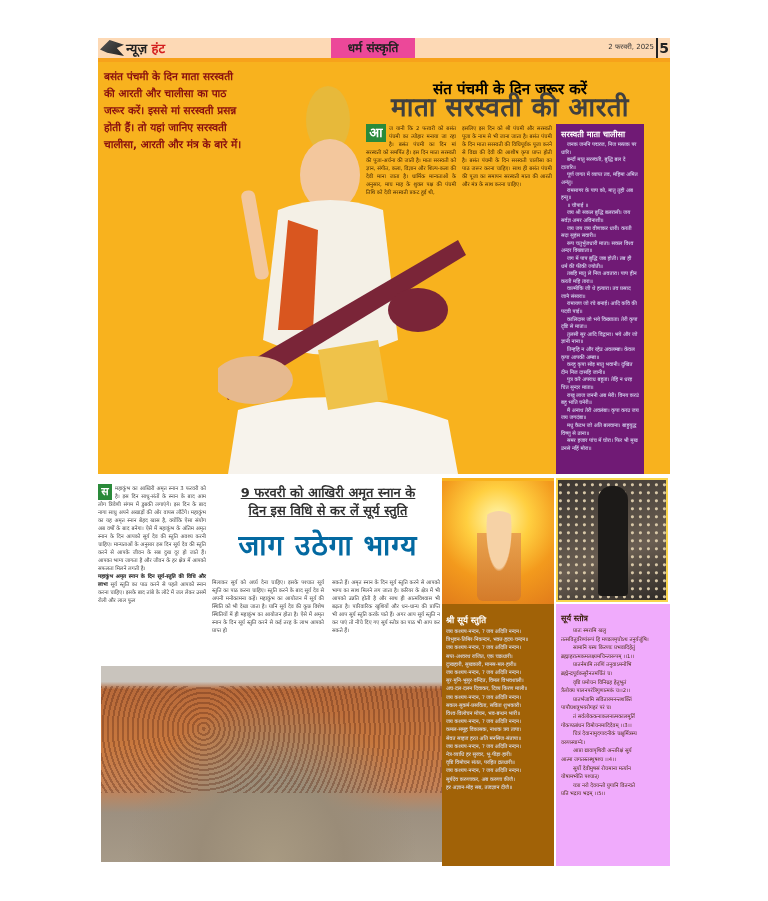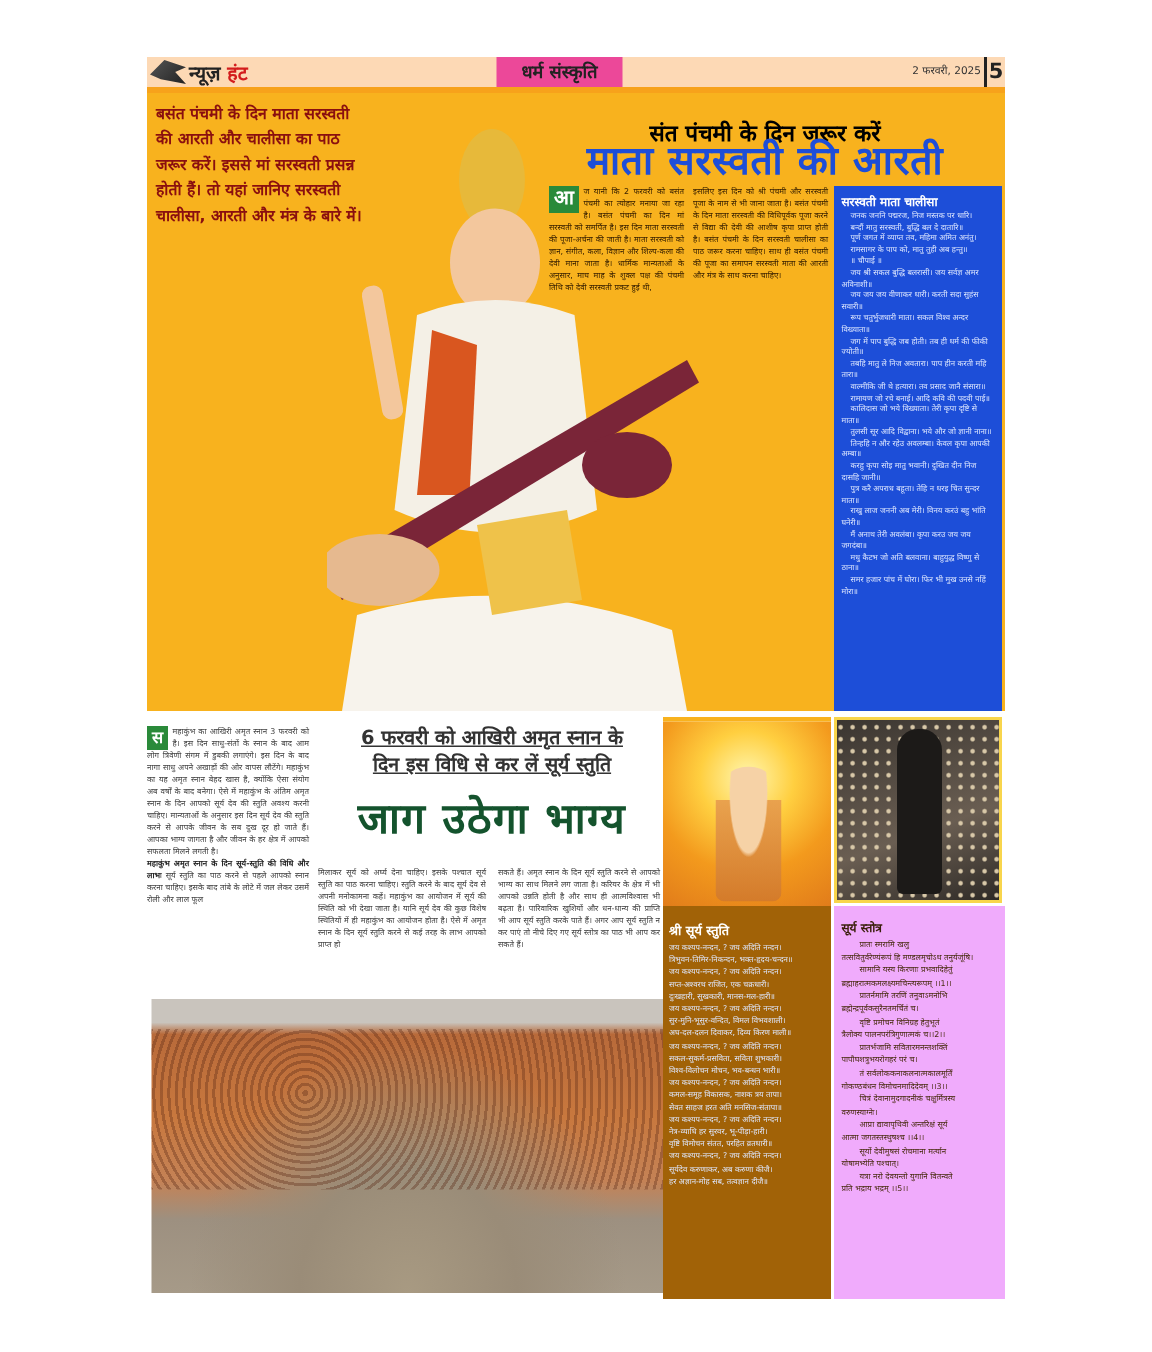--- a/index.html
+++ b/index.html
@@ -13,32 +13,32 @@
   .logo-text{font-size:13px;font-weight:bold;color:#222;}
   .logo-text .red{color:#d31d1d;}
   .section{position:absolute;left:233px;top:0;width:84px;height:20px;background:#ec4899;text-align:center;font-size:12px;font-weight:bold;line-height:20px;color:#222;}
   .date{position:absolute;right:16px;top:4px;font-size:7px;color:#333;}
   .pno{position:absolute;right:0;top:0;width:12px;height:20px;font-size:14px;font-weight:bold;line-height:20px;text-align:center;border-left:2px solid #222;color:#222;}
   
   .top{position:absolute;left:0;top:24px;width:572px;height:412px;background:#f8b21e;overflow:hidden;}
   .teaser{position:absolute;left:6px;top:6px;width:138px;font-size:10.5px;font-weight:bold;color:#8a0f0f;line-height:17px;}
   .goddess{position:absolute;left:120px;top:18px;width:250px;height:394px;}
   .kicker{position:absolute;left:262px;top:16px;width:300px;text-align:center;font-size:15px;font-weight:bold;color:#000000;}
-  .headline{position:absolute;left:262px;top:26px;width:300px;text-align:center;font-size:26px;font-weight:bold;color:#1d4ed8;letter-spacing:0.5px;}
+  .headline{position:absolute;left:262px;top:26px;width:300px;text-align:center;font-size:26px;font-weight:bold;color:#404040;letter-spacing:0.5px;}
   .body-top{position:absolute;top:62px;width:90px;font-size:5.3px;line-height:8px;color:#3a2200;text-align:justify;}
   .dropcap{float:left;width:20px;height:18px;background:#2a8a3a;color:#fff;font-size:13px;font-weight:bold;text-align:center;line-height:18px;margin:0 3px 0 0;}
-  .chalisa{position:absolute;left:458px;top:62px;width:112px;height:350px;background:#1d4ed8;color:#fff;padding:4px 5px;box-sizing:border-box;overflow:hidden;}
+  .chalisa{position:absolute;left:458px;top:62px;width:88px;height:350px;background:#701a75;color:#fff;padding:4px 5px;box-sizing:border-box;overflow:hidden;}
   .chalisa h3{margin:0 0 2px 0;font-size:8px;font-weight:bold;color:#fff;}
   .chalisa p{margin:0;font-size:5.2px;line-height:7.6px;color:#dfe8ff;text-indent:6px;}
   
   .lower-body{position:absolute;font-size:5.3px;line-height:8px;color:#444;text-align:justify;}
   .dropcap2{float:left;width:14px;height:16px;background:#2a8a3a;color:#fff;font-size:11px;font-weight:bold;text-align:center;line-height:16px;margin:0 3px 0 0;}
   .subhead{font-weight:bold;color:#222;}
   .kicker2{position:absolute;left:112px;top:446px;width:236px;text-align:center;font-size:13px;font-weight:bold;color:#333;line-height:18px;text-decoration:underline;}
-  .headline2{position:absolute;left:112px;top:487px;width:236px;text-align:center;font-size:28px;font-weight:bold;color:#14532d;letter-spacing:1px;}
+  .headline2{position:absolute;left:112px;top:487px;width:236px;text-align:center;font-size:28px;font-weight:bold;color:#0369a1;letter-spacing:1px;}
   .photo-crowd{position:absolute;left:3px;top:628px;width:342px;height:196px;background:
      radial-gradient(ellipse at 50% 100%,#a89a82 0%,#9a8c78 30%,transparent 60%),
      linear-gradient(180deg,#c9c4bd 0%,#c9c4bd 8%,#b86a3a 12%,#c8783e 40%,#c48256 62%,#9d9080 75%,#a69a88 100%);}
   .photo-crowd::before{content:"";position:absolute;inset:10% 0 35% 0;background:repeating-radial-gradient(circle at 30% 40%,rgba(90,40,20,.35) 0 2px,transparent 2px 5px);}
   
   .photo-surya{position:absolute;left:344px;top:440px;width:112px;height:126px;background:radial-gradient(circle at 50% 30%,#fff7b0 0%,#ffcf40 30%,#f39a1d 60%,#e07a1a 100%);border-top:3px solid #f8b21e;}
   .surya-figure{position:absolute;left:35px;top:30px;width:44px;height:90px;background:radial-gradient(ellipse at 50% 20%,#f6d2a6 0 12px,transparent 13px),linear-gradient(180deg,transparent 25%,#e9a24e 25%,#d47b2a 100%);border-radius:22px 22px 6px 6px;}
   .photo-arghya{position:absolute;left:458px;top:440px;width:112px;height:124px;background:radial-gradient(circle at 30% 60%,#d8c8a8 0 1px,transparent 2px) 0 0/8px 8px,linear-gradient(160deg,#3a3530,#6a5e52 60%,#2e2a26);border:2px solid #f8d54c;box-sizing:border-box;}
   .arghya-arms{position:absolute;left:40px;top:6px;width:30px;height:110px;background:#1c1a18;border-radius:14px 14px 4px 4px;}
   .stuti{position:absolute;left:344px;top:566px;width:112px;height:262px;background:#a16207;padding:4px;box-sizing:border-box;overflow:hidden;}
@@ -120,21 +120,21 @@
   </div>
 
   <div class="lower-body" style="left:0;top:446px;width:108px;">
     <span class="dropcap2">स</span>
     <span>महाकुंभ का आखिरी अमृत स्नान 3 फरवरी को है। इस दिन साधु-संतों के स्नान के बाद आम लोग त्रिवेणी संगम में डुबकी लगाएंगे। इस दिन के बाद नागा साधु अपने अखाड़ों की ओर वापस लौटेंगे। महाकुंभ का यह अमृत स्नान बेहद खास है, क्योंकि ऐसा संयोग अब वर्षों के बाद बनेगा। ऐसे में महाकुंभ के अंतिम अमृत स्नान के दिन आपको सूर्य देव की स्तुति अवश्य करनी चाहिए। मान्यताओं के अनुसार इस दिन सूर्य देव की स्तुति करने से आपके जीवन के सब दुख दूर हो जाते हैं। आपका भाग्य जागता है और जीवन के हर क्षेत्र में आपको सफलता मिलने लगती है।</span><br>
     <span class="subhead">महाकुंभ अमृत स्नान के दिन सूर्य-स्तुति की विधि और लाभः</span>
     <span>सूर्य स्तुति का पाठ करने से पहले आपको स्नान करना चाहिए। इसके बाद तांबे के लोटे में जल लेकर उसमें रोली और लाल फूल</span>
   </div>
 
   <div class="kicker2">
-    <div>6 फरवरी को आखिरी अमृत स्नान के</div>
+    <div>9 फरवरी को आखिरी अमृत स्नान के</div>
     <div>दिन इस विधि से कर लें सूर्य स्तुति</div>
   </div>
   <div class="headline2">जाग उठेगा भाग्य</div>
 
   <div class="lower-body" style="left:114px;top:540px;width:112px;">मिलाकर सूर्य को अर्घ्य देना चाहिए। इसके पश्चात सूर्य स्तुति का पाठ करना चाहिए। स्तुति करने के बाद सूर्य देव से अपनी मनोकामना कहें। महाकुंभ का आयोजन में सूर्य की स्थिति को भी देखा जाता है। यानि सूर्य देव की कुछ विशेष स्थितियों में ही महाकुंभ का आयोजन होता है। ऐसे में अमृत स्नान के दिन सूर्य स्तुति करने से कई तरह के लाभ आपको प्राप्त हो</div>
   <div class="lower-body" style="left:234px;top:540px;width:108px;">सकते हैं। अमृत स्नान के दिन सूर्य स्तुति करने से आपको भाग्य का साथ मिलने लग जाता है। करियर के क्षेत्र में भी आपको उन्नति होती है और साथ ही आत्मविश्वास भी बढ़ता है। पारिवारिक खुशियों और धन-धान्य की प्राप्ति भी आप सूर्य स्तुति करके पाते हैं। अगर आप सूर्य स्तुति न कर पाएं तो नीचे दिए गए सूर्य स्तोत्र का पाठ भी आप कर सकते हैं।</div>
 
   <div class="photo-crowd"></div>
 
   <div class="photo-surya">

